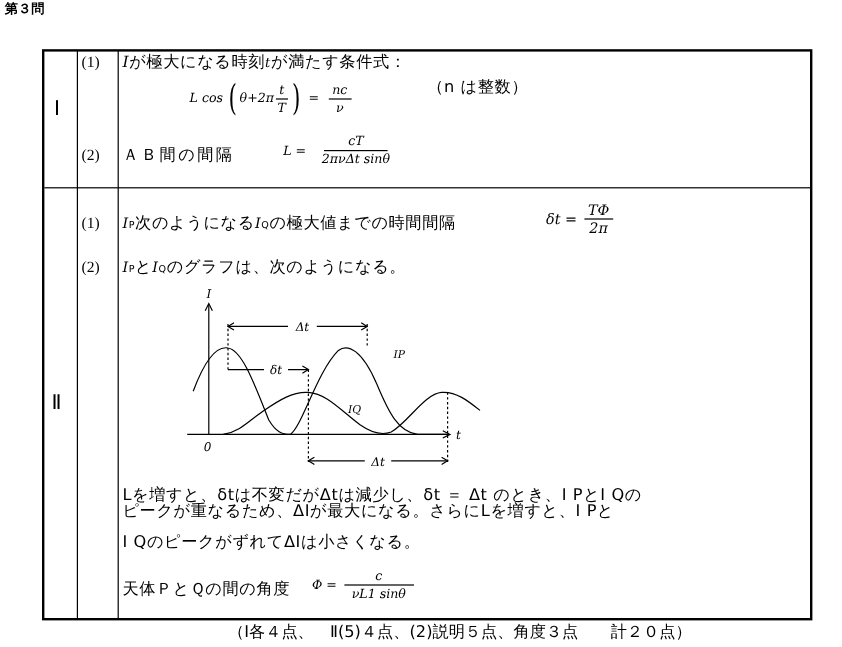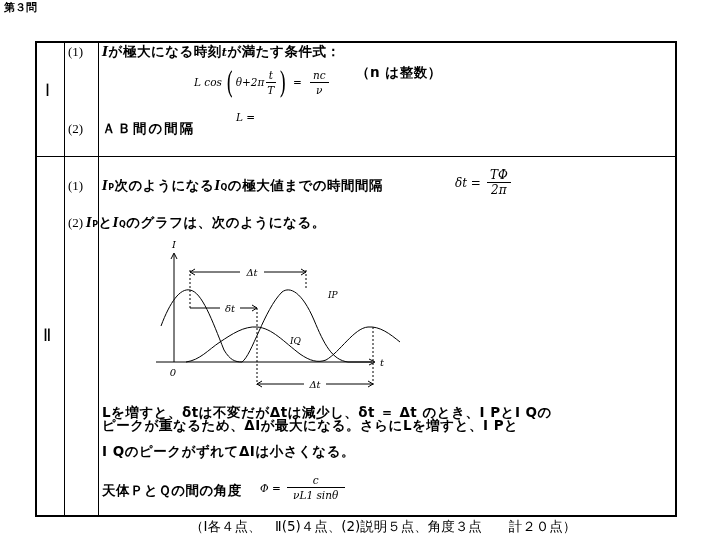--- a/index.html
+++ b/index.html
@@ -7,21 +7,21 @@
          font-family: "DejaVu Serif", "Liberation Serif", serif; color: #000; }
   .abs { position: absolute; white-space: nowrap; }
   .title { left: 4px; top: 0; font-size: 11px; font-weight: bold;
            font-family: Liberation Mono, monospace; }
   .frame { position: absolute; left: 35px; top: 41px; width: 642px; height: 476px;
            border: 2px solid #000; box-sizing: border-box; }
   .hline { position: absolute; height: 1px; background: #000; }
   .vline { position: absolute; width: 1px; background: #000; }
   .sec { font-size: 17px; font-family: "Liberation Serif", serif; }
   .num { font-size: 13px; font-family: "Liberation Serif", serif; }
-  .jp { font-size: 13.5px; font-family: "DejaVu Sans", sans-serif; letter-spacing: 0.5px; font-weight: bold; }
+  .jp { font-size: 13.5px; font-family: "DejaVu Sans", sans-serif; letter-spacing: 0.5px; }
   .math { font-family: "DejaVu Serif", serif; font-style: italic; font-size: 10px; }
   .frac { display: inline-flex; flex-direction: column; align-items: center; vertical-align: middle; }
   .frac .n { padding: 0 3px; border-bottom: 1px solid #000; line-height: 14px; }
   .frac .d { padding: 0 3px; line-height: 14px; }
   .foot { font-size: 13.5px; font-family: "DejaVu Sans", sans-serif; }
   .sub { font-size: 8px; }
   svg text { font-family: "DejaVu Serif", serif; font-style: italic; }
 </style>
 </head>
 <body>
@@ -33,58 +33,62 @@
 <div class="vline" style="left:64px; top:42px; height:474px;"></div>
 <div class="vline" style="left:98px; top:42px; height:474px;"></div>
 
 <div class="hline" style="left:37px; top:156px; width:638px;"></div>
 
 <div class="abs sec" style="left:45px; top:80px;">Ⅰ</div>
 <div class="abs num" style="left:68px; top:44px;">(1)</div>
 <div class="abs jp" style="left:102px; top:43px;">
   <span class="math" style="font-size:13px;">I</span><span>が極大になる時刻</span><span class="math" style="font-size:11px;">t</span><span>が満たす条件式：</span>
 </div>
-<div class="abs math" style="left:158px; top:62px; font-size:10.5px; display:flex; align-items:center; height:40px;margin-left:36px;">
+<div class="abs math" style="left:158px; top:62px; font-size:10.5px; display:flex; align-items:center; height:40px;">
   <span>L cos</span>
   <span style="font-size:30px; font-style:normal; font-weight:100; margin:0 0 0 2px; transform:scaleX(0.6);">(</span>
   <span>θ+2π</span>
   <span class="frac">
       <span class="n">t</span>
       <span class="d">T</span>
     </span>
   <span style="font-size:30px; font-style:normal; transform:scaleX(0.6);">)</span>
   <span style="margin:0 8px 0 4px; font-style:normal;">=</span>
   <span class="frac">
       <span class="n">nc</span>
       <span class="d">ν</span>
     </span>
 </div>
 <div class="abs jp" style="left:356px; top:64px;">（n は整数）</div>
 
 <div class="abs num" style="left:68px; top:121px;">(2)</div>
 <div class="abs jp" style="left:102px; top:120px; letter-spacing:2px;">ＡＢ間の間隔</div>
 <div class="abs math" style="left:236px; top:111px; display:flex; align-items:center; font-size:10.5px;">
   <span style="margin-right:10px;">L =</span>
+  <span class="frac">
+      <span class="n" style="padding:0 20px;">cT</span>
+      <span class="d">2πνΔt sinθ</span>
+    </span>
 </div>
 
 <div class="abs sec" style="left:43px; top:325px;">Ⅱ</div>
 <div class="abs num" style="left:68px; top:178px;">(1)</div>
 <div class="abs jp" style="left:102px; top:177px;">
   <span class="math" style="font-size:12px;">I</span><span class="sub">P</span><span>次のようになる</span><span class="math" style="font-size:12px;">I</span><span class="sub">Q</span><span>の極大値までの時間間隔</span>
 </div>
 <div class="abs math" style="left:455px; top:168px; display:flex; align-items:center; font-size:12px;">
   <span style="margin-right:6px;">δt =</span>
   <span class="frac">
       <span class="n">TΦ</span>
       <span class="d">2π</span>
     </span>
 </div>
 
 <div class="abs num" style="left:68px; top:215px;">(2)</div>
-<div class="abs jp" style="left:86px; top:214px;">
+<div class="abs jp" style="left:102px; top:214px;">
   <span class="math" style="font-size:12px;">I</span><span class="sub">P</span><span>と</span><span class="math" style="font-size:12px;">I</span><span class="sub">Q</span><span>のグラフは、次のようになる。</span>
 </div>
 
 <svg class="abs" style="left:140px; top:230px;" width="262" height="170" viewBox="0 0 262 170">
 
   <line x1="34" y1="24" x2="34" y2="132" stroke="#000" stroke-width="1"></line>
   <polyline points="31,29 34,23 37,29" fill="none" stroke="#000"></polyline>
   <line x1="16" y1="132" x2="234" y2="132" stroke="#000" stroke-width="1"></line>
   <polyline points="229,129 235,132 229,135" fill="none" stroke="#000"></polyline>
   <text x="34" y="18" font-size="10" text-anchor="middle">I</text>

